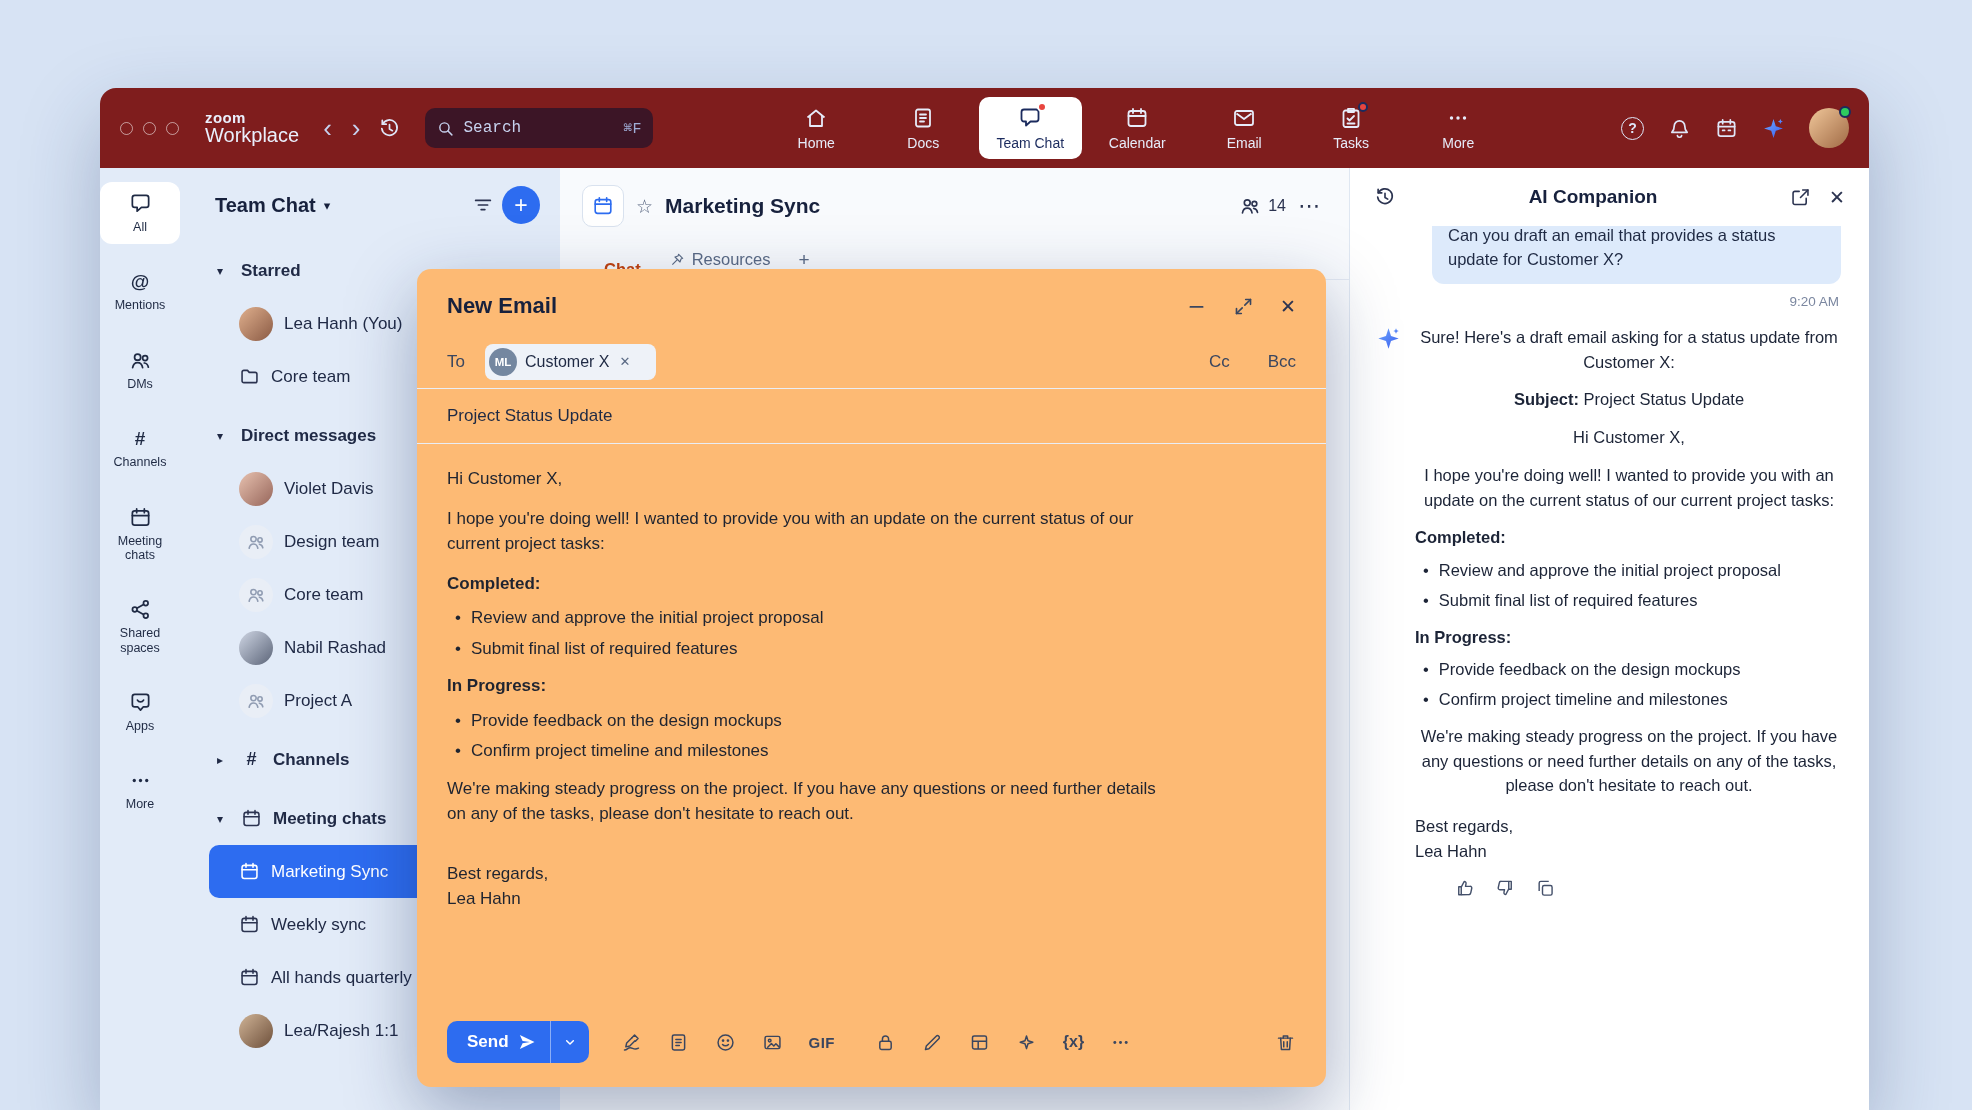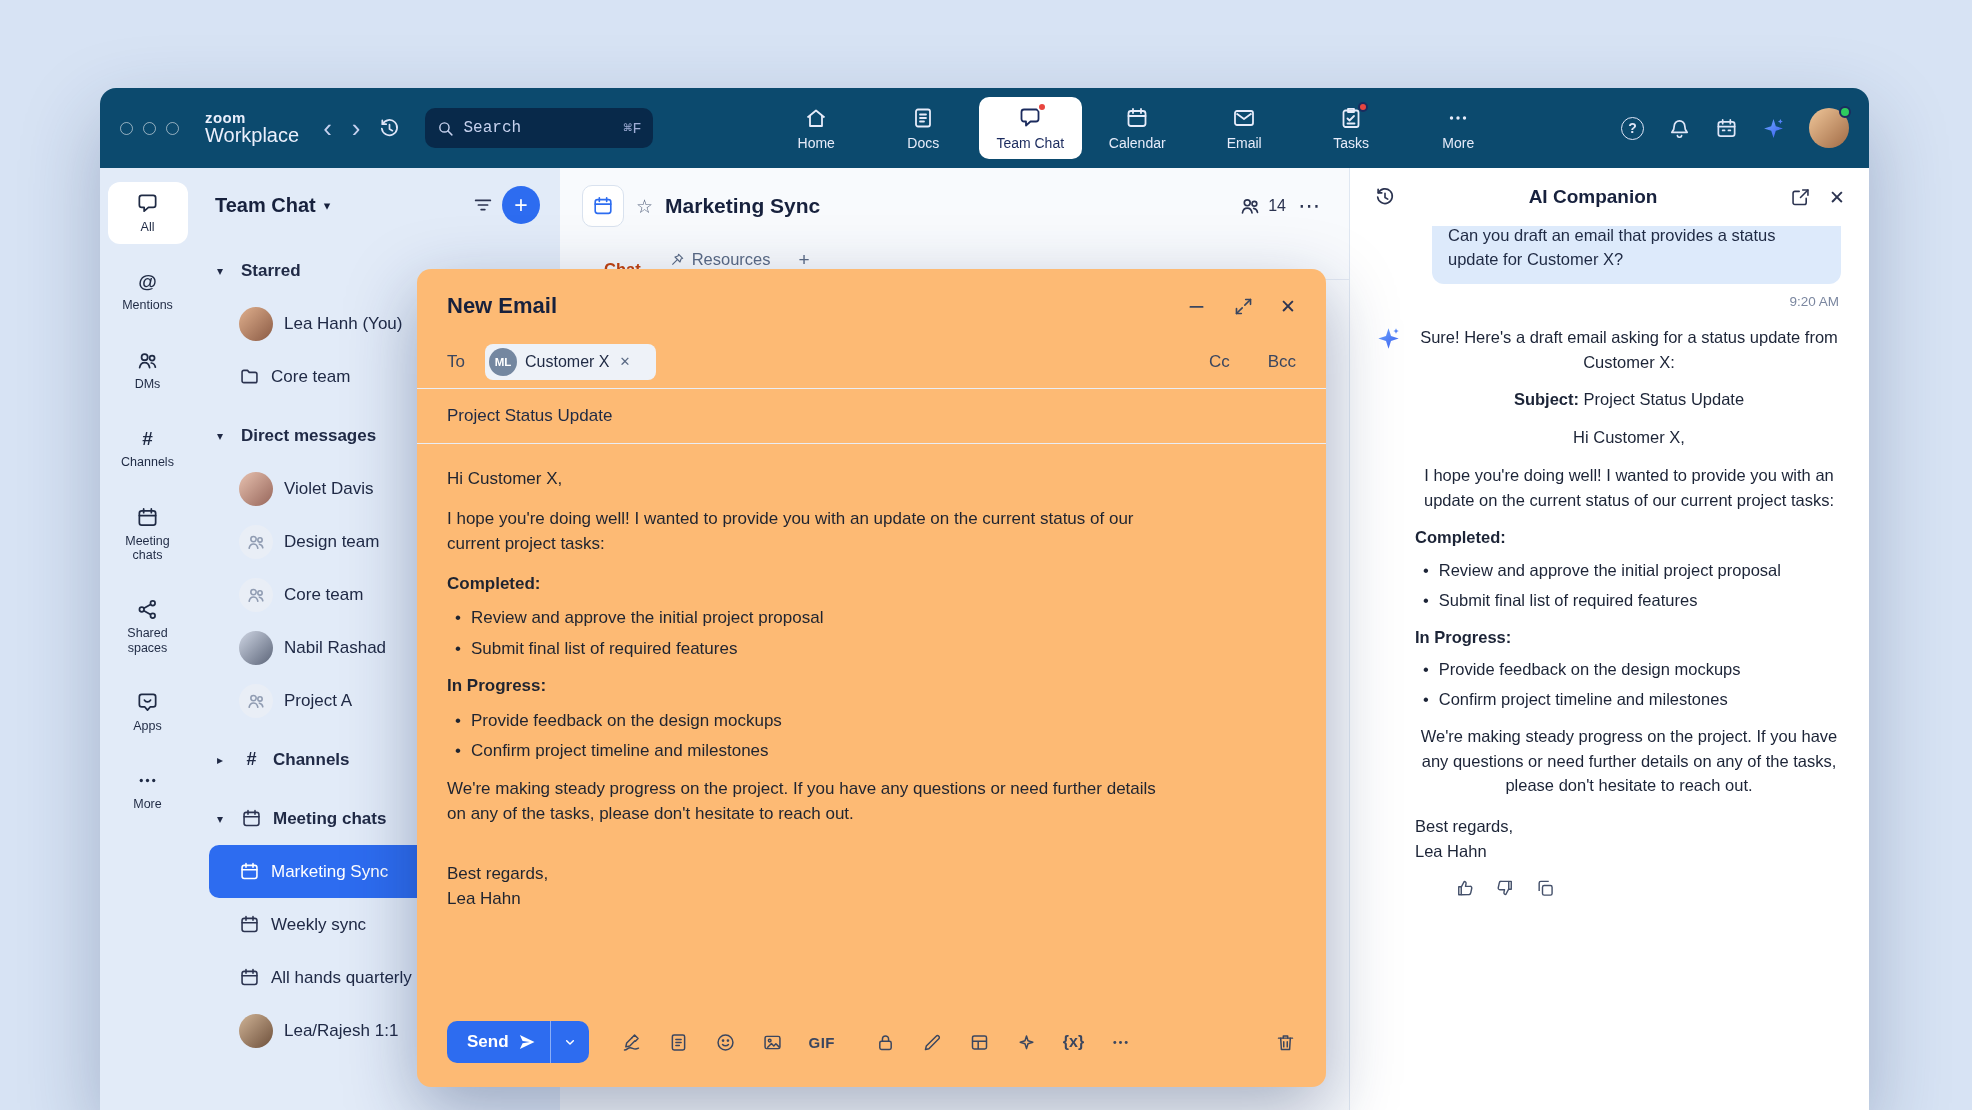--- a/index.html
+++ b/index.html
@@ -17,21 +17,21 @@
   .window {
     position:absolute; left:100px; top:88px; width:1769px; height:1022px;
     border-radius:16px 16px 0 0; overflow:hidden;
     background:#e2ebf8;
     box-shadow:0 30px 80px rgba(25,45,95,.28);
     display:flex; flex-direction:column;
   }
 
   
   .topbar {
-    height:80px; flex-shrink:0; background:#0c4a6e; color:#eaeffc;
+    height:80px; flex-shrink:0; background:#7f1d1d; color:#eaeffc;
     display:flex; align-items:center; padding:0 20px; gap:14px;
   }
   .tb-left { display:flex; align-items:center; gap:16px; }
   .traffic { display:flex; gap:10px; margin-right:4px; }
   .traffic span { width:13px; height:13px; border-radius:50%; border:1.6px solid rgba(255,255,255,.55); }
   .brand { line-height:1.05; margin:0 6px; white-space:nowrap; }
   .brand .z { font-size:15px; font-weight:700; letter-spacing:.4px; }
   .brand .w { font-size:20px; font-weight:400; }
   .nav-arrow { font-size:26px; color:#c6d1ef; padding:0 2px; cursor:pointer; line-height:1; }
   .tb-icon { color:#dfe6f8; cursor:pointer; }
@@ -71,21 +71,21 @@
   }
   .presence {
     position:absolute; top:-2px; right:-2px; width:12px; height:12px;
     border-radius:50%; background:#2ecc5e; border:2px solid #1b2b5e;
   }
 
   
   .content { flex:1; display:flex; min-height:0; }
 
   
-  .rail { width:95px; padding-top:14px; display:flex; flex-direction:column; align-items:center; gap:16px; }
+  .rail { width:95px; padding-top:14px; display:flex; flex-direction:column; gap:16px; }
   .rail-item {
     width:80px; padding:10px 2px; border-radius:12px; cursor:pointer;
     display:flex; flex-direction:column; align-items:center; gap:5px;
     font-size:12.5px; color:#1f2a44; text-align:center; line-height:1.15;
   }
   .rail-item svg { width:23px; height:23px; }
   .rail-item .glyph { font-size:19px; font-weight:600; height:23px; display:flex; align-items:center; }
   .rail-item.active { background:#fff; }
 
   

